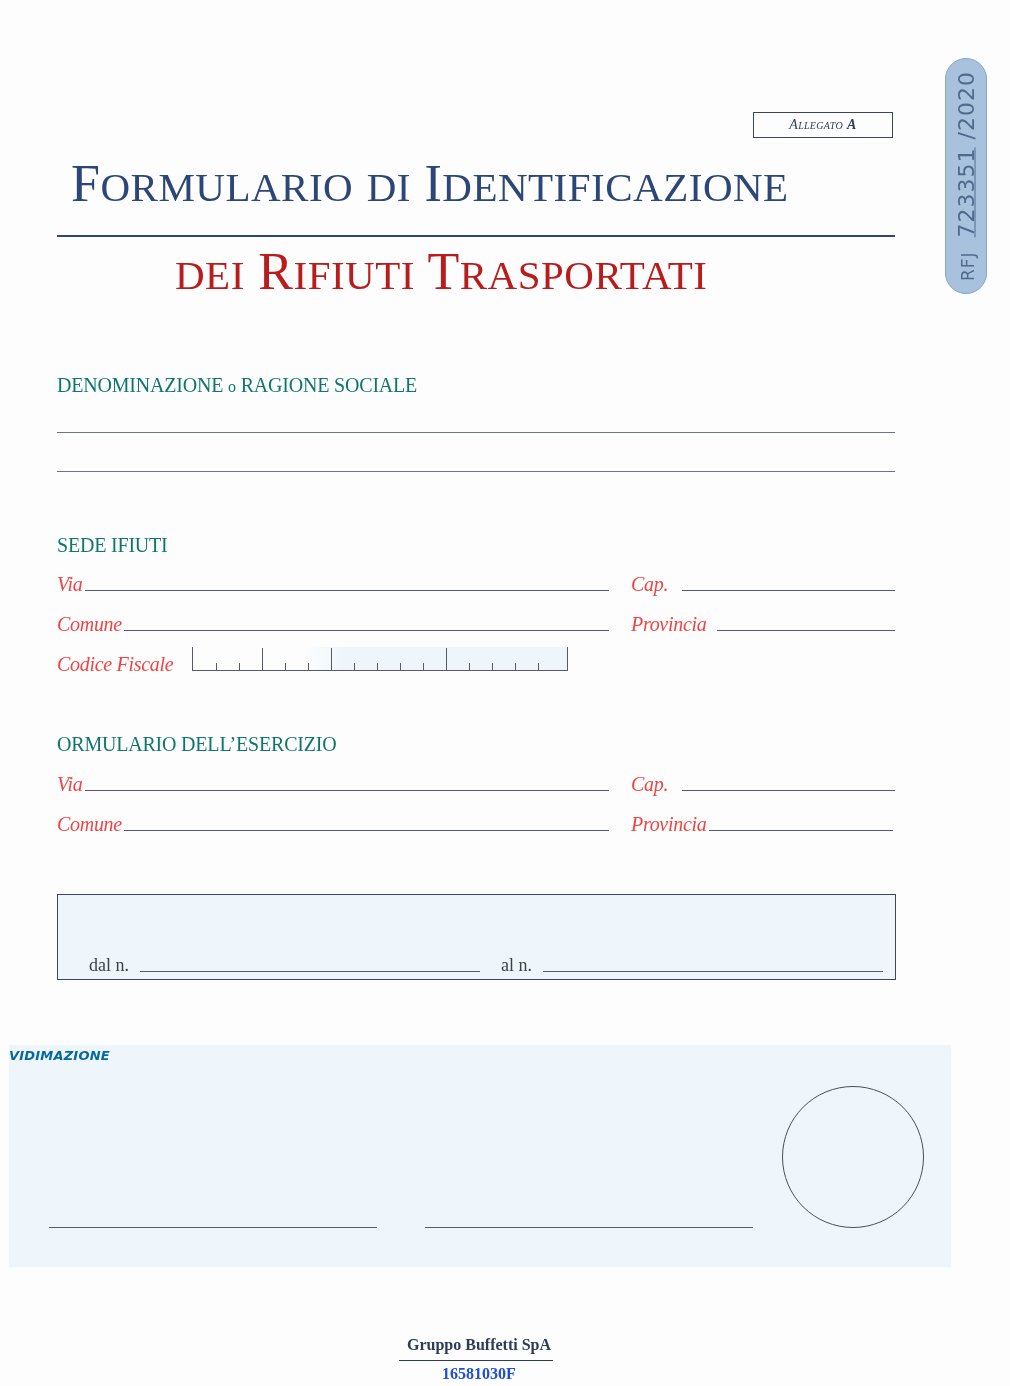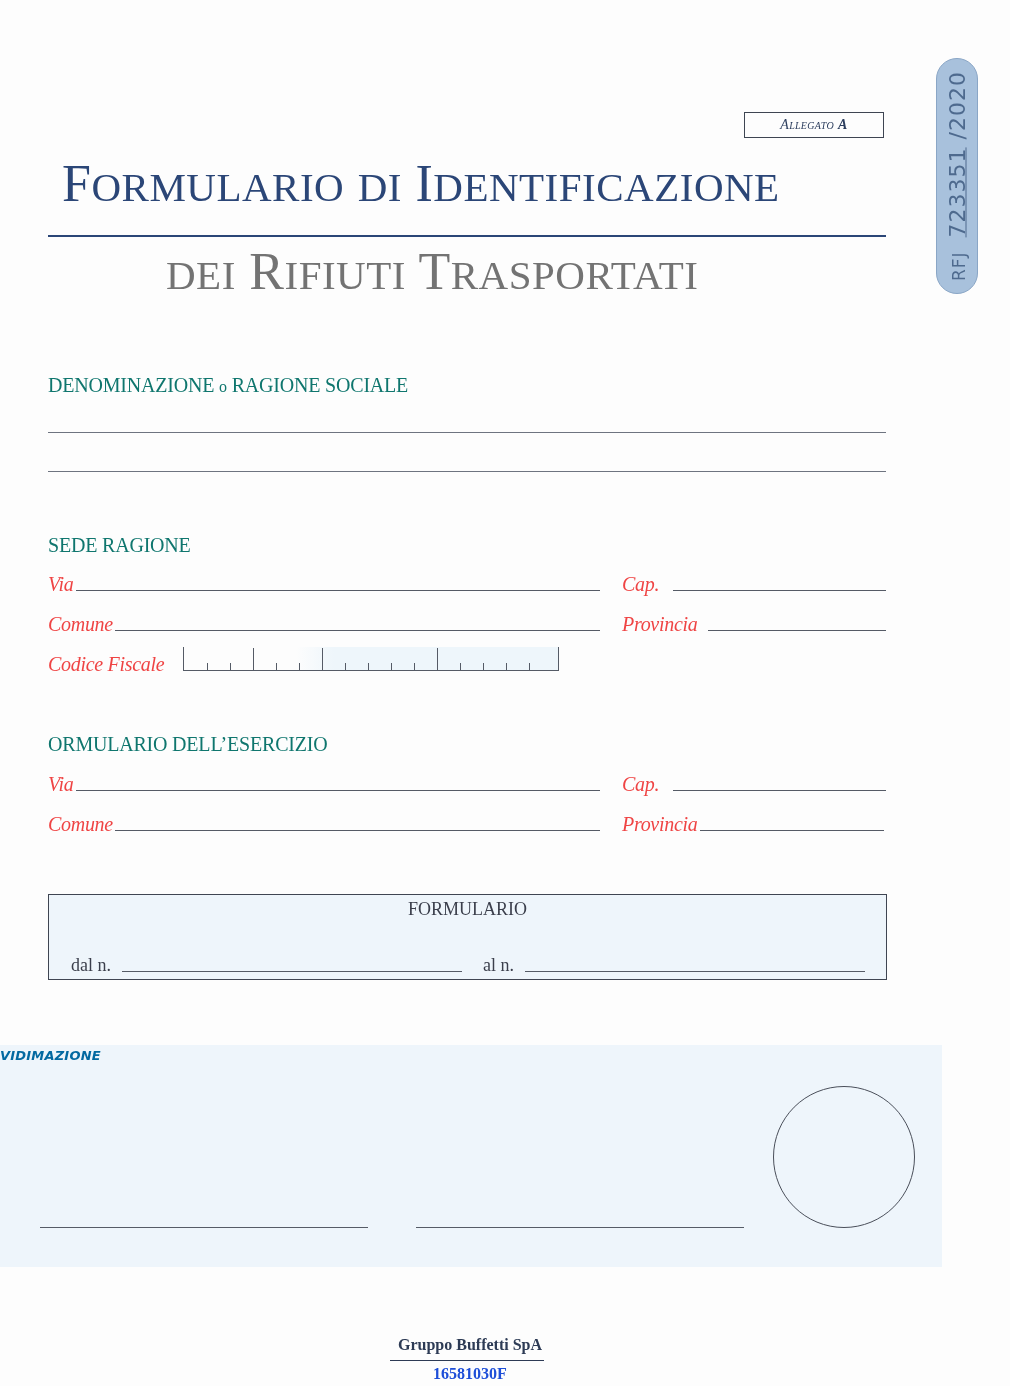--- a/index.html
+++ b/index.html
@@ -2,21 +2,21 @@
 <html><head>
 <meta charset="utf-8">
 <style>
   html, body { margin: 0; padding: 0; }
   body {
     width: 1010px; height: 1386px; position: relative; overflow: hidden;
     background: #fdfdfd;
     font-family: "Liberation Serif", "DejaVu Serif", serif;
     color: #3a3f4f;
   }
-  .abs { position: absolute; }
+  .abs { position: absolute; margin-left: 9px; }
 
   
   .allegato {
     left: 744px; top: 112px; width: 140px; height: 26px;
     border: 1px solid #3e4552; box-sizing: border-box;
     font-style: italic; font-size: 14px; color: #2c3e5e;
     display: flex; align-items: center; justify-content: center;
     letter-spacing: 0.3px;
   }
   .allegato .sc { font-variant: small-caps; }
@@ -36,21 +36,21 @@
   }
   .stamp-text .rfj { font-size: 17px; margin-right: 14px; }
   .stamp-text .num { text-decoration: underline; text-decoration-thickness: 1px; }
 
   
   .title-line1 {
     left: 62px; top: 158px; font-size: 52px; color: #2b4677;
     letter-spacing: 0.5px; line-height: 1; white-space: nowrap;
   }
   .title-line2 {
-    left: 166px; top: 246px; font-size: 52px; color: #737373;
+    left: 166px; top: 246px; font-size: 52px; color: #b91c1c;
     letter-spacing: 0.5px; line-height: 1; white-space: nowrap; font-family: Liberation Serif, serif;
   }
   .title .sm { font-size: 41px; }
   .title-rule { left: 48px; top: 235px; width: 838px; height: 2px; background: #2b4677; }
 
   
   .heading { font-size: 20px; color: #0f766e; white-space: nowrap; letter-spacing: -0.2px; }
   .heading .sm { font-size: 16px; }
 
   .rule { height: 1px; background: #6e7480; }
@@ -115,21 +115,21 @@
 <div class="abs title title-line1"><span>F</span><span class="sm">ORMULARIO</span> <span class="sm">DI</span> <span>I</span><span class="sm">DENTIFICAZIONE</span></div>
 <div class="abs title-rule"></div>
 <div class="abs title title-line2"><span class="sm">DEI</span> <span>R</span><span class="sm">IFIUTI</span> <span>T</span><span class="sm">RASPORTATI</span></div>
 
 <div class="abs heading" style="left:48px; top:374px;">
   <span>DENOMINAZIONE</span> <span class="sm">o</span> <span>RAGIONE SOCIALE</span>
 </div>
 <div class="abs rule" style="left:48px; top:432px; width:838px;"></div>
 <div class="abs rule" style="left:48px; top:471px; width:838px;"></div>
 
-<div class="abs heading" style="left:48px; top:534px;">SEDE RAGIONE</div>
+<div class="abs heading" style="left:48px; top:534px;">SEDE IFIUTI</div>
 
 <div class="abs flabel" style="left:48px; top:573px;">Via</div>
 <div class="abs uline" style="left:76px; top:590px; width:524px;"></div>
 <div class="abs flabel" style="left:622px; top:573px;">Cap.</div>
 <div class="abs uline" style="left:673px; top:590px; width:213px;"></div>
 
 <div class="abs flabel" style="left:48px; top:613px;">Comune</div>
 <div class="abs uline" style="left:115px; top:630px; width:485px;"></div>
 <div class="abs flabel" style="left:622px; top:613px;">Provincia</div>
 <div class="abs uline" style="left:708px; top:630px; width:178px;"></div>
@@ -160,21 +160,20 @@
 <div class="abs uline" style="left:76px; top:790px; width:524px;"></div>
 <div class="abs flabel" style="left:622px; top:773px;">Cap.</div>
 <div class="abs uline" style="left:673px; top:790px; width:213px;"></div>
 
 <div class="abs flabel" style="left:48px; top:813px;">Comune</div>
 <div class="abs uline" style="left:115px; top:830px; width:485px;"></div>
 <div class="abs flabel" style="left:622px; top:813px;">Provincia</div>
 <div class="abs uline" style="left:700px; top:830px; width:184px;"></div>
 
 <div class="abs formulario">
-  <div class="abs form-title">FORMULARIO</div>
   <div class="abs form-label" style="left:22px; top:60px;text-align:center;">dal n.</div>
   <div class="abs uline" style="left:73px; top:76px; width:340px;"></div>
   <div class="abs form-label" style="left:434px; top:60px;">al n.</div>
   <div class="abs uline" style="left:476px; top:76px; width:340px;"></div>
 </div>
 
 <div class="abs vidi-panel"></div>
 <div class="abs vidi-title">VIDIMAZIONE</div>
 <div class="abs sigline" style="left:40px; top:1227px; width:328px;"></div>
 <div class="abs sigline" style="left:416px; top:1227px; width:328px;"></div>

